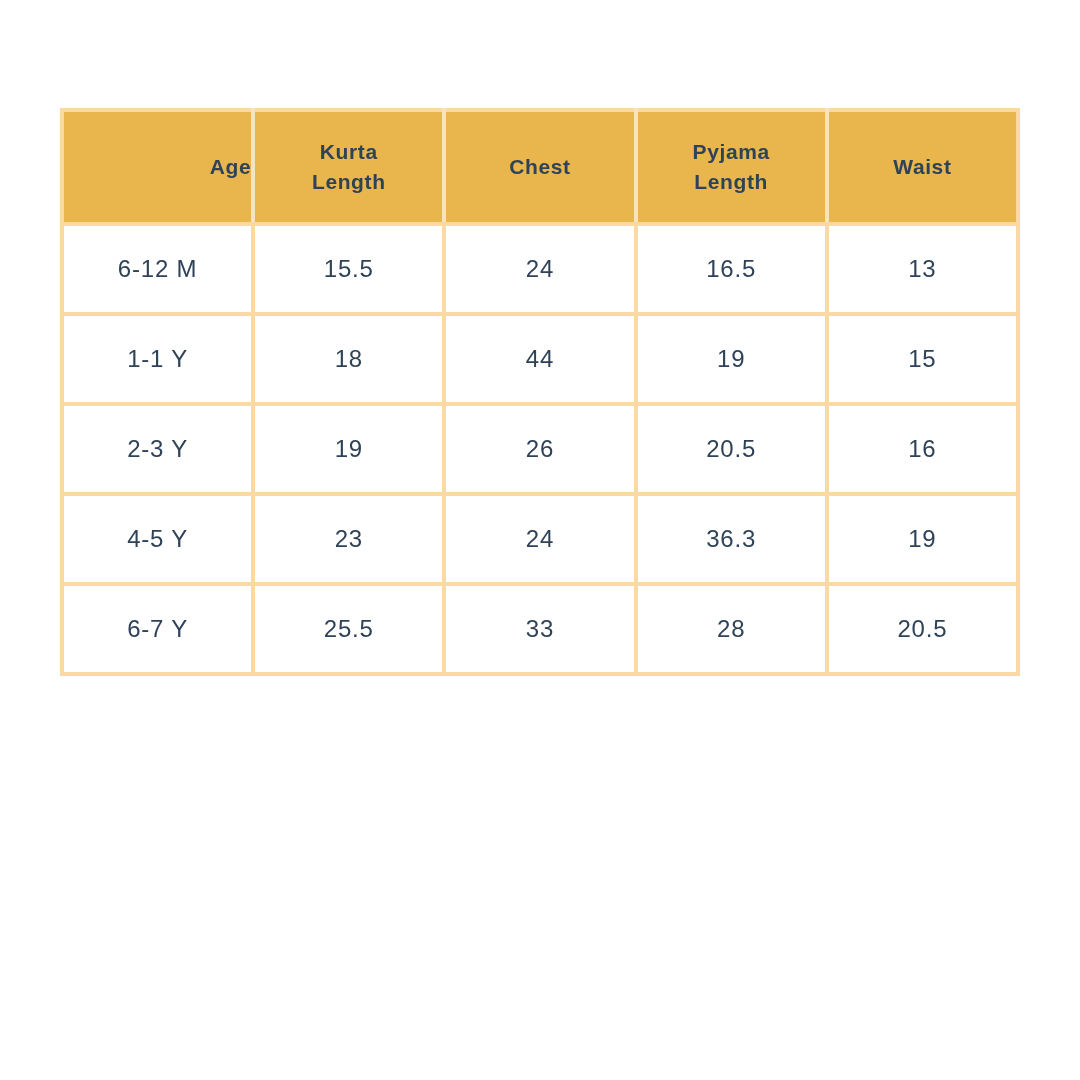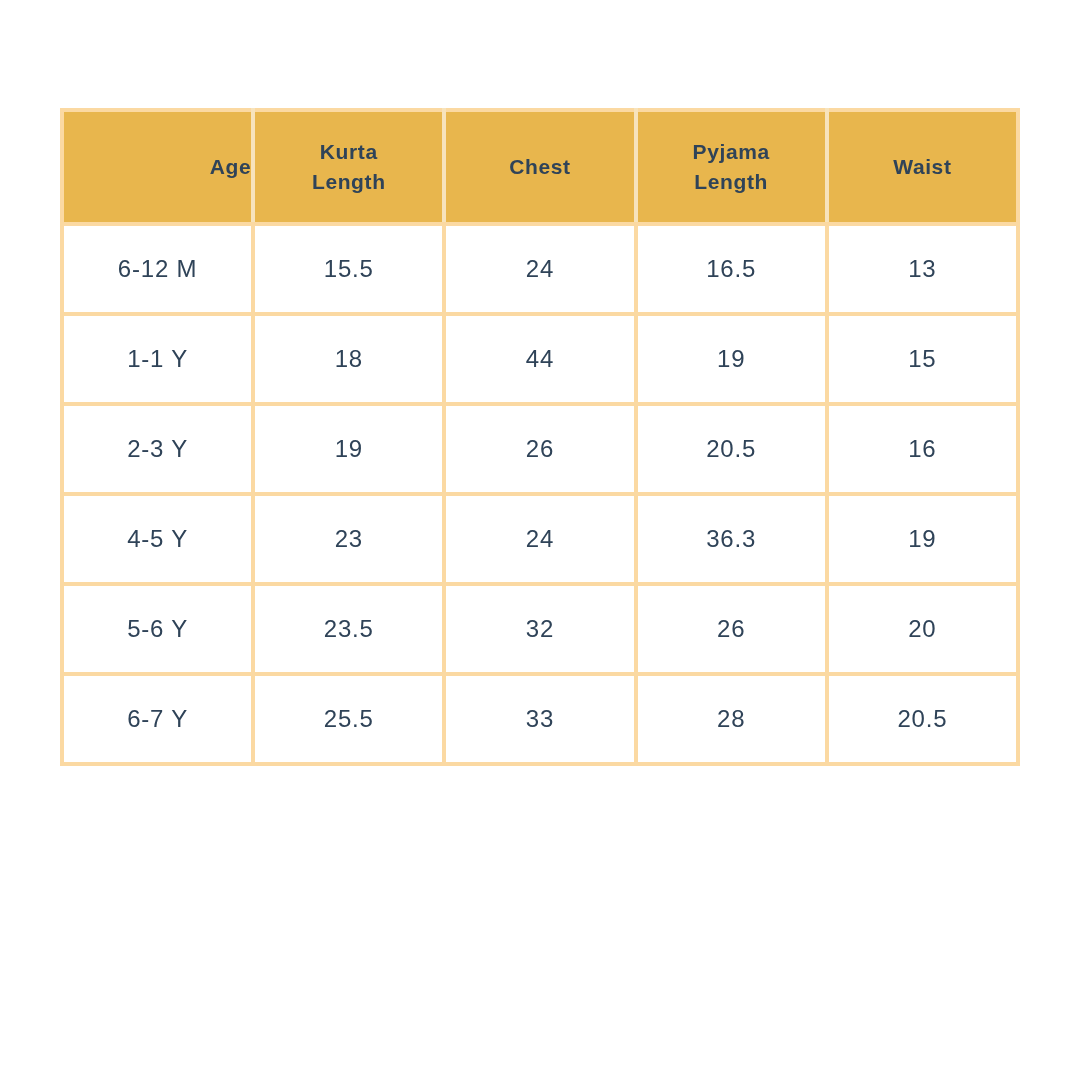--- a/index.html
+++ b/index.html
@@ -98,27 +98,20 @@
           <td>16</td>
         </tr>
         <tr>
           <td>4-5 Y</td>
           <td>23</td>
           <td>24</td>
           <td>36.3</td>
           <td>19</td>
         </tr>
         <tr>
-          <td>5-6 Y</td>
-          <td>23.5</td>
-          <td>32</td>
-          <td>26</td>
-          <td>20</td>
-        </tr>
-        <tr>
           <td>6-7 Y</td>
           <td>25.5</td>
           <td>33</td>
           <td>28</td>
           <td>20.5</td>
         </tr>
       </tbody>
   </table>
 </div>
 

